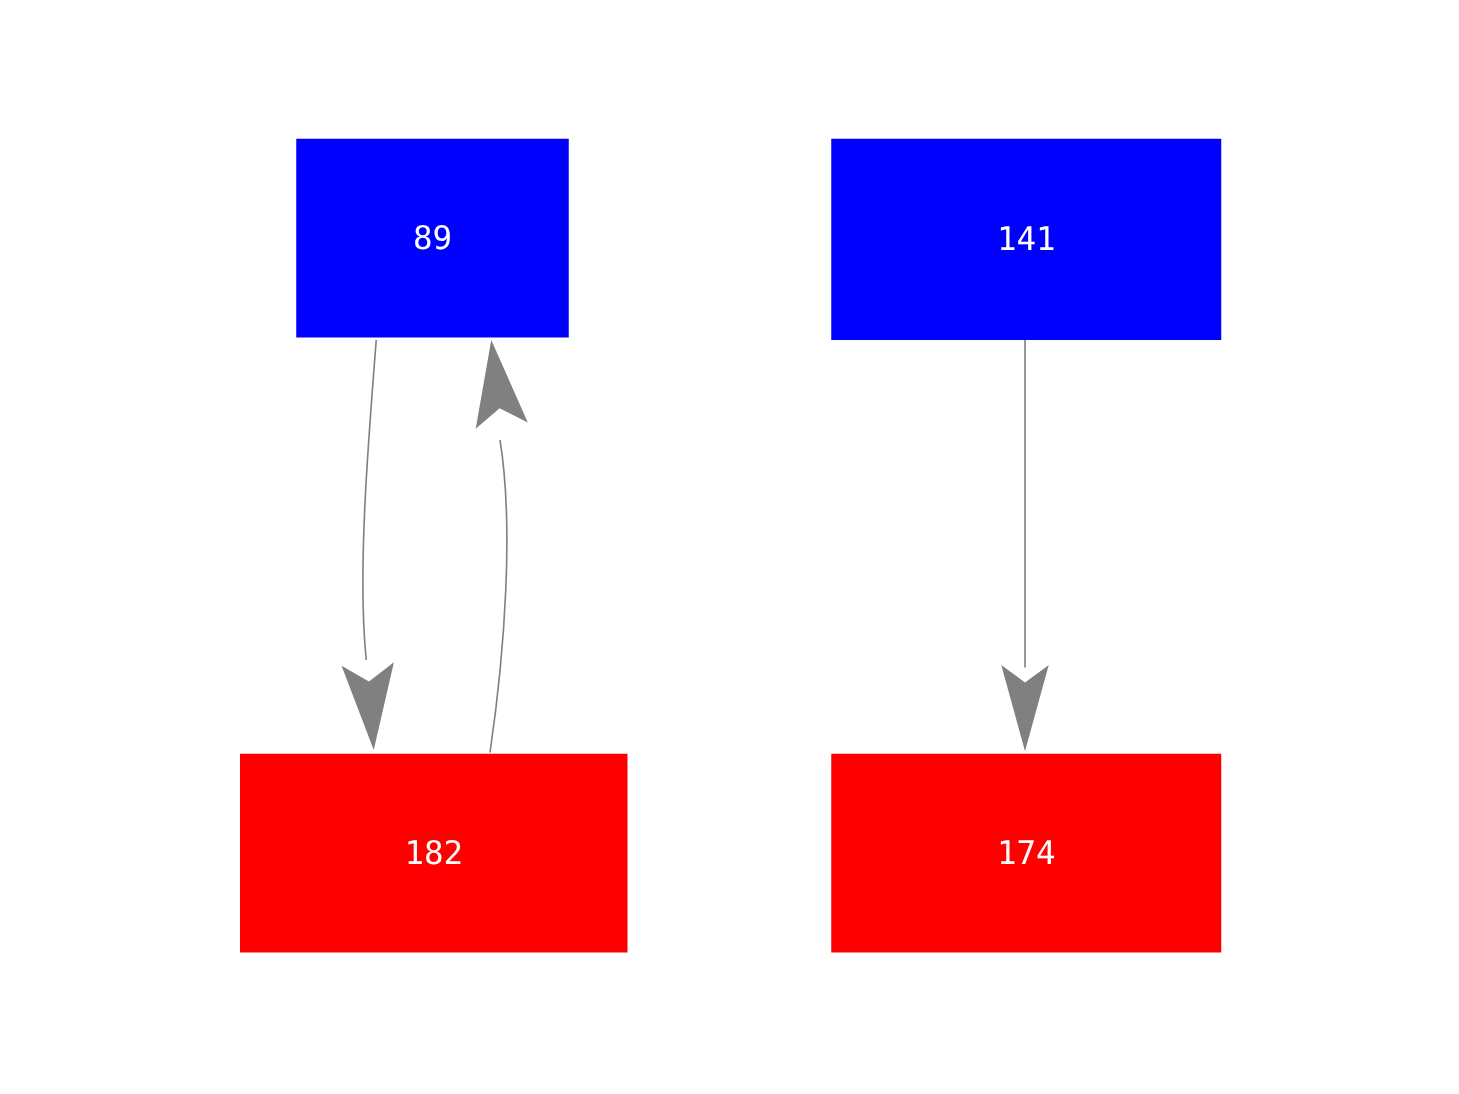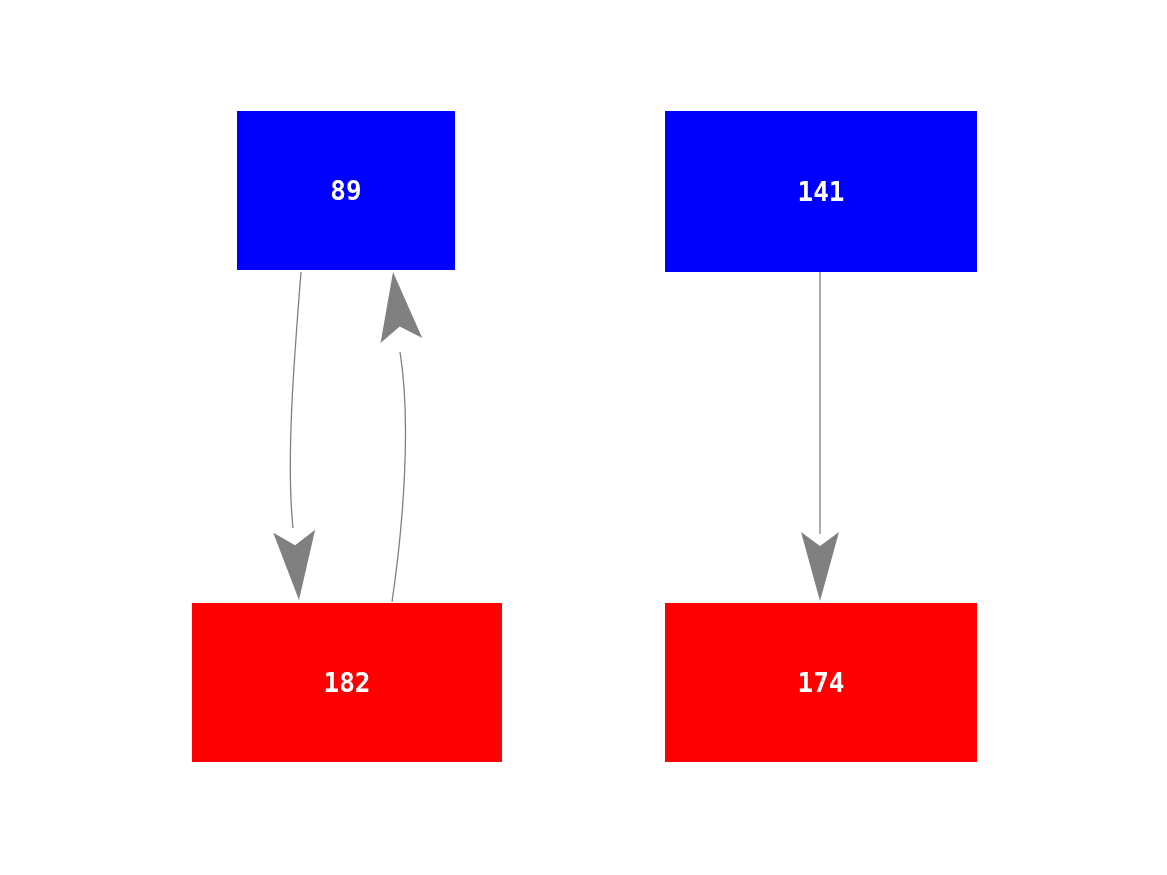--- a/index.html
+++ b/index.html
@@ -7,21 +7,20 @@
     padding: 0;
     background: #ffffff;
   }
   .canvas {
     position: relative;
     width: 1167px;
     height: 875px;
     background: #ffffff;
     overflow: hidden;
     font-family: "DejaVu Sans Mono", monospace;
-    font-weight: bold;
   }
   svg { display: block; }
   .node-label {
     font-family: "DejaVu Sans Mono", monospace;
     font-size: 26px;
   }
   .edge-line {
     fill: none;
     stroke-width: 1.3;
   }

